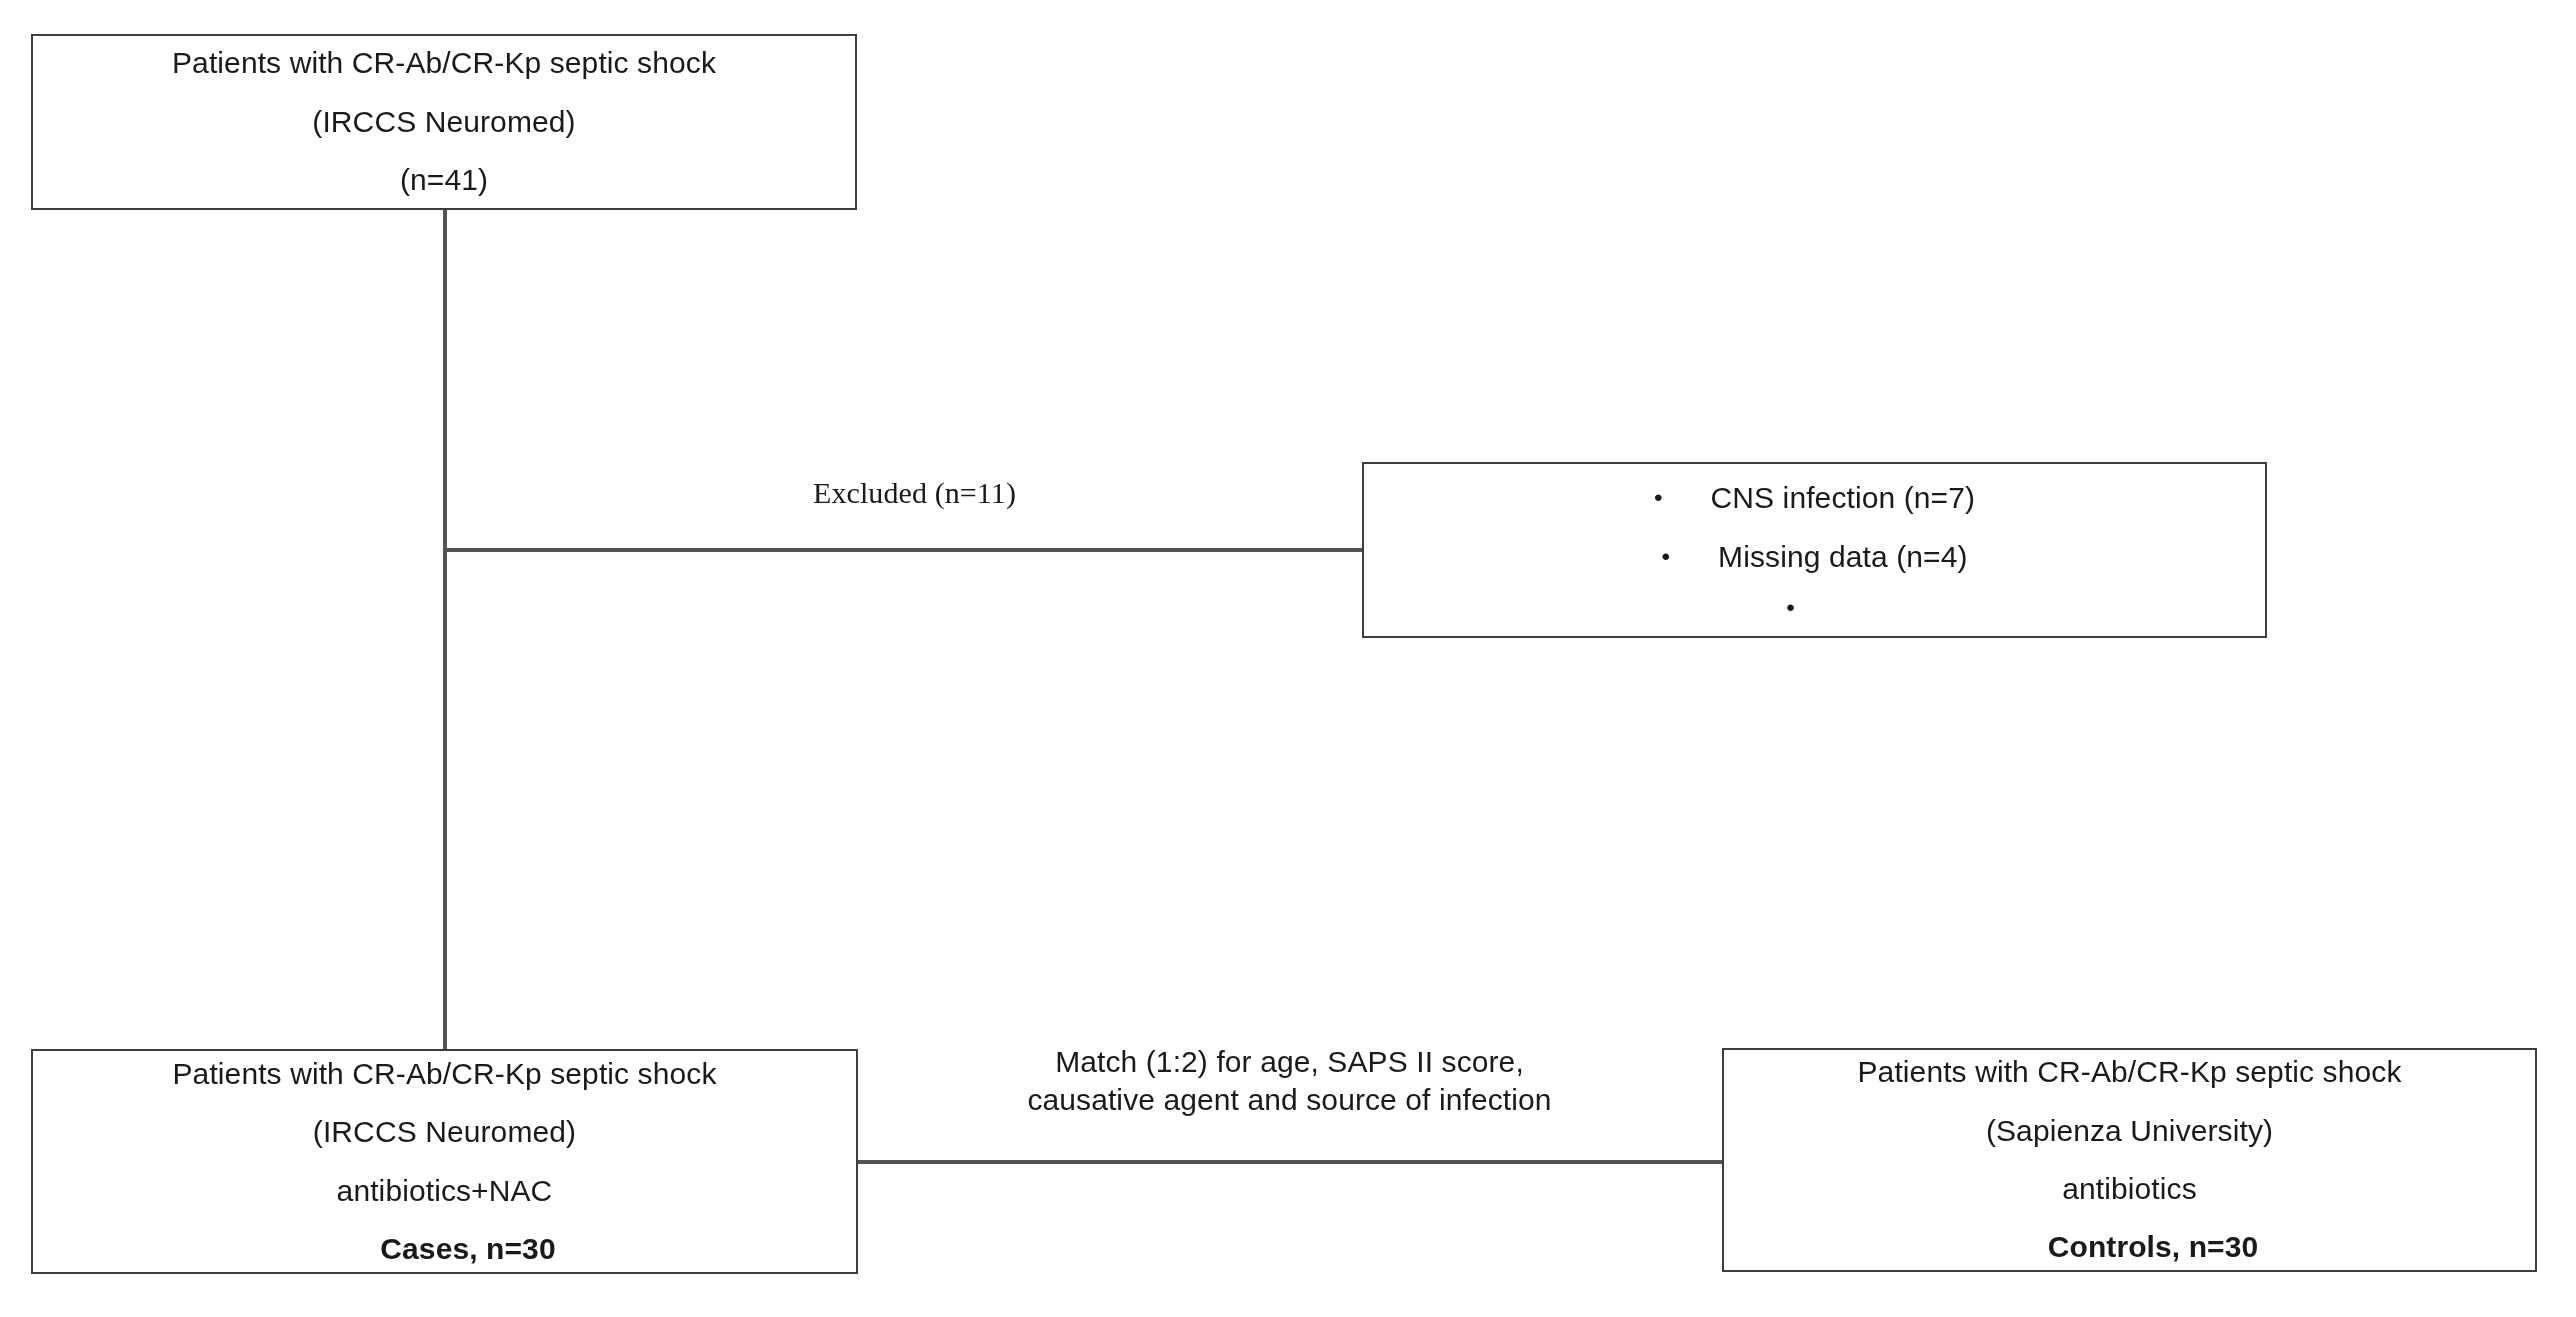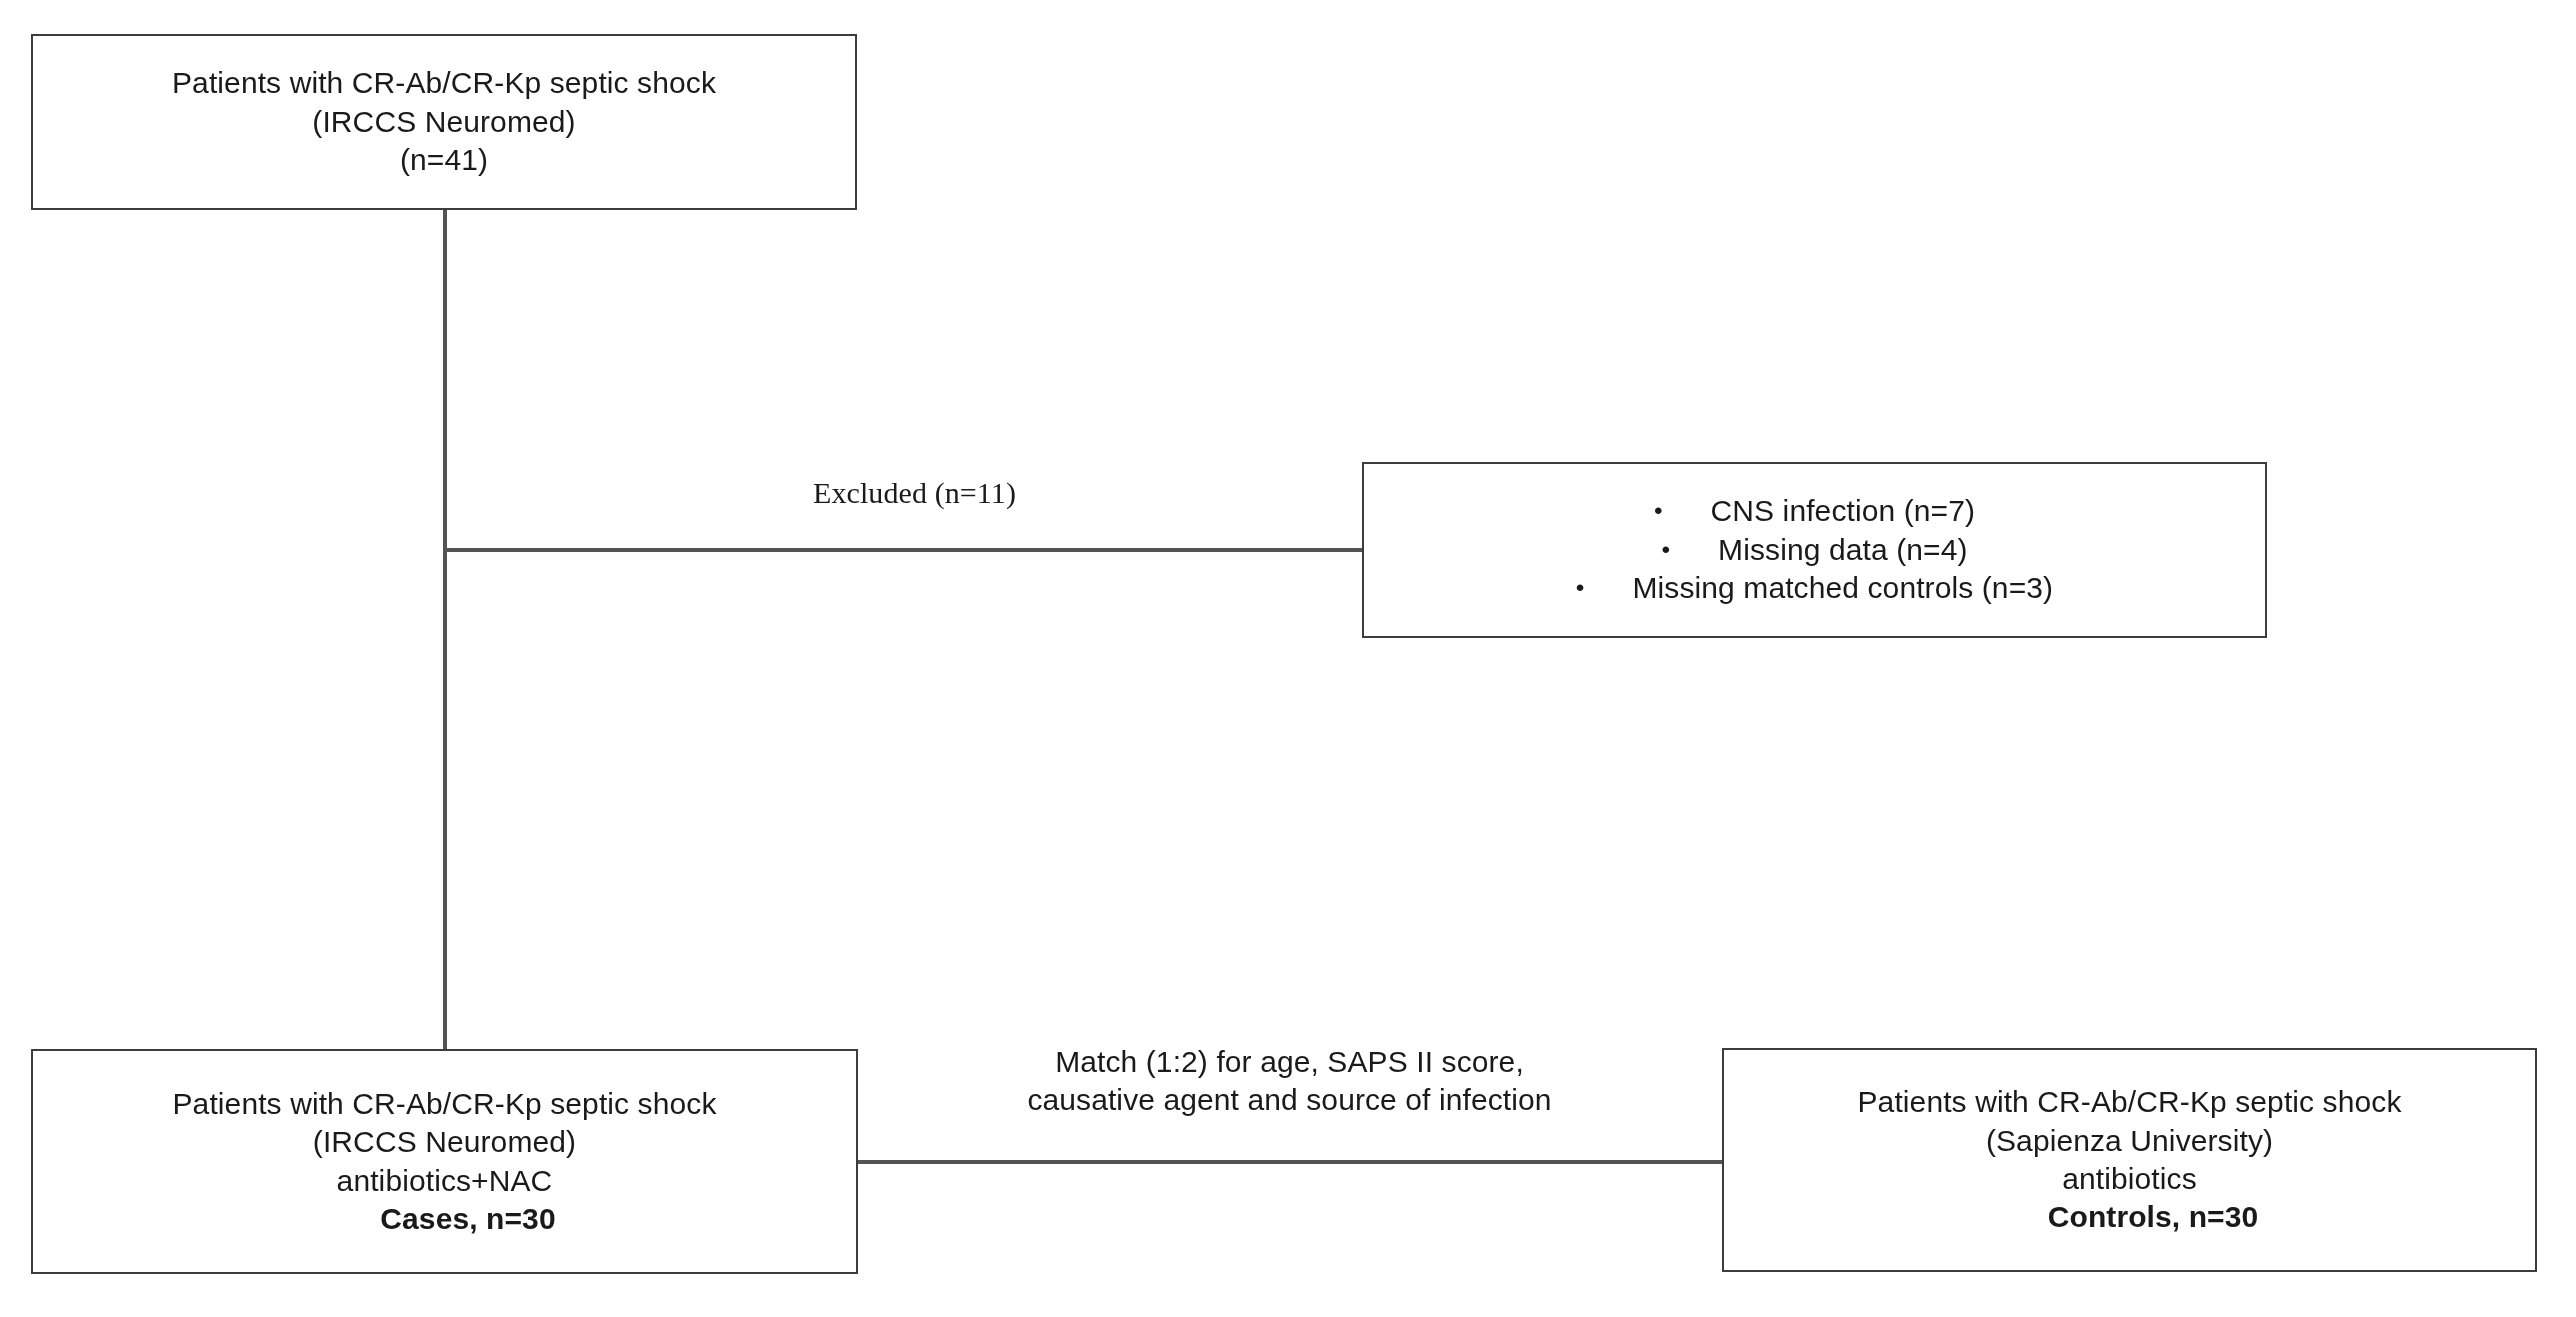--- a/index.html
+++ b/index.html
@@ -20,20 +20,21 @@
     position: absolute;
     box-sizing: border-box;
     border: 2.5px solid #3d3d3d;
     background: #ffffff;
     display: flex;
     flex-direction: column;
     align-items: center;
     justify-content: center;
     text-align: center;
     z-index: 3;
+    gap: 20px;
   }
   .line-text {
     font-size: 30px;
     line-height: 1.28;
     letter-spacing: 0.1px;
     white-space: nowrap;
     color: #1a1a1a;
   }
   .line-text.bold {
     font-weight: bold;
@@ -110,21 +111,20 @@
     <div class="bullet-row">
       <span class="bullet-dot">•</span>
       <span class="line-text">CNS infection (n=7)</span>
     </div>
     <div class="bullet-row">
       <span class="bullet-dot">•</span>
       <span class="line-text">Missing data (n=4)</span>
     </div>
     <div class="bullet-row">
       <span class="bullet-dot">•</span>
-      <span class="line-text">Missing matched controls (n=3)</span>
     </div>
   </div>
 
   <div class="node" id="node-cases">
     <div class="line-text">Patients with CR-Ab/CR-Kp septic shock</div>
     <div class="line-text">(IRCCS Neuromed)</div>
     <div class="line-text">antibiotics+NAC</div>
     <div class="line-text bold">Cases, n=30</div>
   </div>
 

